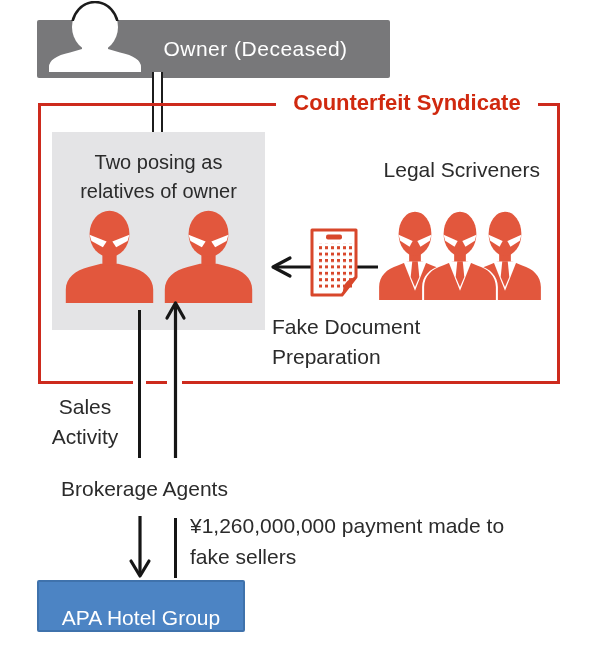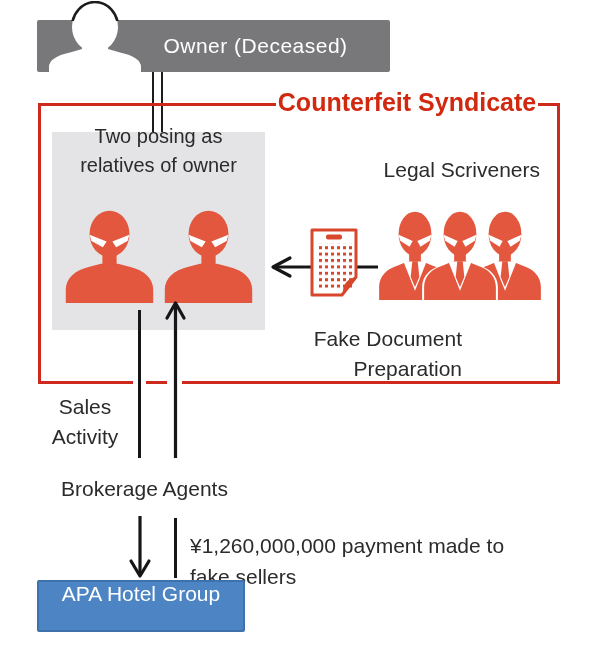--- a/index.html
+++ b/index.html
@@ -4,62 +4,62 @@
 <style>
   html,body{margin:0;padding:0;background:#fff;}
   .stage{
     position:relative;width:604px;height:654px;background:#ffffff;overflow:hidden;
     font-family:"Liberation Sans", sans-serif;color:#2b2b2b;
   }
   .abs{position:absolute;}
   .prewrap{white-space:pre-line;}
   
   .banner{
-    left:37px;top:20px;width:353px;height:52px;background:#78787a;border-radius:2px;
+    left:37px;top:20px;width:353px;height:58px;background:#78787a;border-radius:2px;
     display:flex;align-items:center;justify-content:center;padding-left:84px;box-sizing:border-box;
   }
   .banner-label{color:#ffffff;font-size:21px;letter-spacing:.5px;}
   .owner-icon{left:45px;top:1px;}
   
   .double-line{
     left:152px;top:72px;width:11px;height:60px;background:#ffffff;box-sizing:border-box;
     border-left:2.5px solid #1c1c1c;border-right:2.5px solid #1c1c1c;
   }
   
   .syndicate-box{
     left:38px;top:103px;width:522px;height:281px;box-sizing:border-box;
     border:3px solid #cd2a1d;
   }
   .syndicate-label{
     left:276px;top:90px;width:262px;background:#ffffff;text-align:center;
-    color:#d0290f;font-size:25px;font-weight:bold;line-height:25px;
+    color:#d0290f;font-size:22px;font-weight:bold;line-height:25px;
   }
   
   .imposters-box{left:52px;top:132px;width:213px;height:198px;background:#e4e4e6;}
   .imposters-title{
-    left:52px;top:122px;width:213px;text-align:center;font-size:20px;line-height:29px;
+    left:52px;top:148px;width:213px;text-align:center;font-size:20px;line-height:29px;
   }
   .label-dark{font-size:21px;color:#2b2b2b;}
   .scriveners-label{left:350px;top:158px;width:190px;text-align:right;}
-  .fakedoc-label{left:272px;top:324px;width:190px;text-align:right;line-height:30px;}
+  .fakedoc-label{left:272px;top:312px;width:190px;text-align:left;line-height:30px;}
   .sales-label{left:38px;top:392px;width:94px;text-align:center;line-height:30px;}
   .brokerage-label{left:61px;top:477px;width:220px;}
-  .payment-label{left:190px;top:510px;width:372px;line-height:31px;margin-top:20px;}
+  .payment-label{left:190px;top:510px;width:372px;line-height:31px;}
   
   .vline{width:3px;background:#161616;}
   .sales-line{left:138px;top:310px;height:148px;}
   .payment-line{left:174px;top:518px;height:60px;}
   .border-patch{background:#ffffff;}
   .patch1{left:133px;top:377px;width:13px;height:9px;}
   .patch2{left:167px;top:377px;width:15px;height:9px;}
   
   .apa-box{
     left:37px;top:580px;width:208px;height:52px;box-sizing:border-box;border-radius:2px;
     background:#4c84c4;border:2px solid #3f72ac;
-    display:flex;align-items:flex-start;justify-content:center;
+    display:flex;align-items:flex-end;justify-content:center;
   }
   .apa-label{color:#ffffff;font-size:21px;}
   .sep{filter:drop-shadow(2px 0 0 #fff) drop-shadow(-2px 0 0 #fff);}
   .defs-holder{position:absolute;width:0;height:0;overflow:hidden;}
 </style>
 </head>
 <body>
 
 <svg class="defs-holder" aria-hidden="true">
   <defs>

